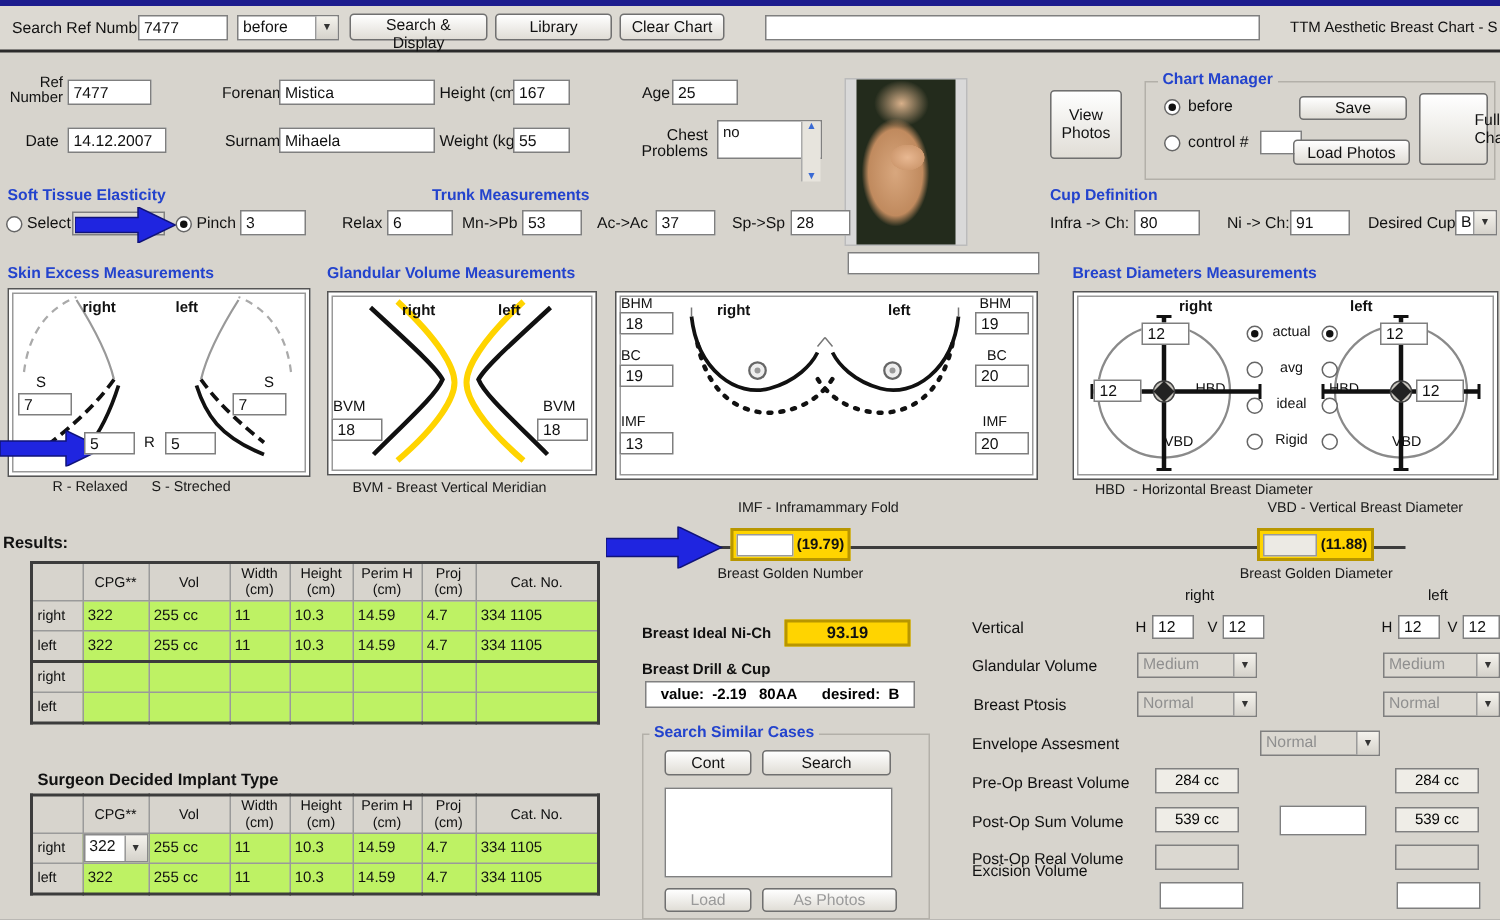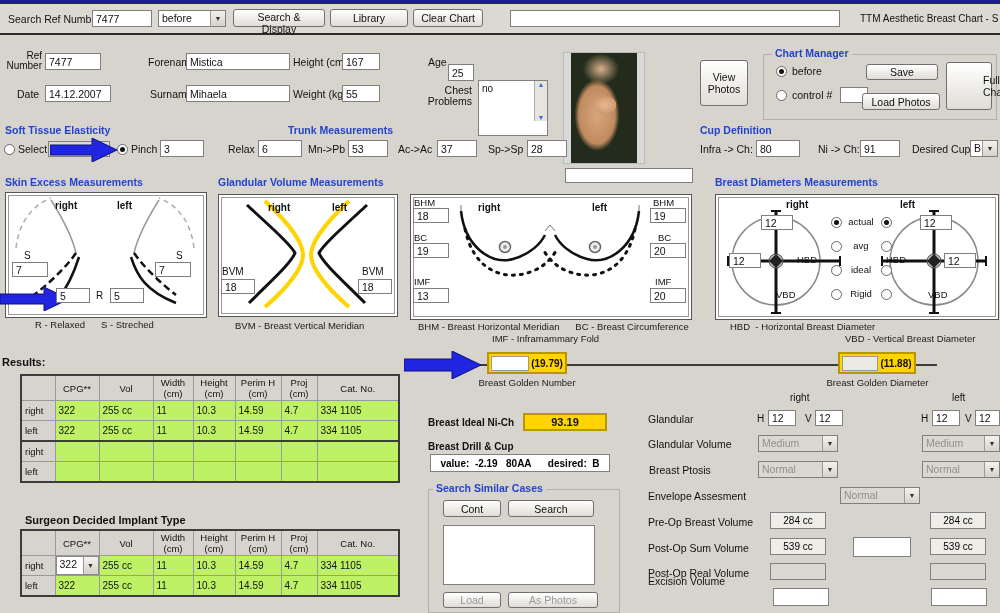--- a/index.html
+++ b/index.html
@@ -54,30 +54,30 @@
   <input class="in" style="left: 510px; top: 10px; width: 330px;" value="">
   <div class="lbl" style="left:860px;top:13px;width:138px;font-size:10px;overflow:hidden;">TTM Aesthetic Breast Chart - S</div>
 
   <div class="lbl rt" style="left:4px;top:51px;width:38px;font-size:10px;line-height:10px;">Ref Number</div>
   <input class="in" style="left: 45px; top: 53px; width: 56px;" value="7477">
   <div class="lbl" style="left:148px;top:56px;">Forename</div>
   <input class="in" style="left: 186px; top: 53px; width: 104px;" value="Mistica">
   <div class="lbl" style="left:293px;top:56px;">Height (cm)</div>
   <input class="in" style="left: 342px; top: 53px; width: 38px;" value="167">
   <div class="lbl" style="left:428px;top:56px;">Age</div>
-  <input class="in" style="left: 448px; top: 64px; width: 26px;" value="25">
+  <input class="in" style="left: 448px; top: 53px; width: 44px;" value="25">
 
   <div class="lbl" style="left:17px;top:88px;">Date</div>
   <input class="in" style="left: 45px; top: 85px; width: 66px;" value="14.12.2007">
   <div class="lbl" style="left:150px;top:88px;">Surname</div>
   <input class="in" style="left: 186px; top: 85px; width: 104px;" value="Mihaela">
   <div class="lbl" style="left:293px;top:88px;">Weight (kg)</div>
   <input class="in" style="left: 342px; top: 85px; width: 38px;" value="55">
   <div class="lbl rt" style="left:412px;top:85px;width:60px;line-height:11px;">Chest Problems</div>
-  <div class="sunk" style="left:478px;top:80px;width:70px;height:56px;">
+  <div class="sunk" style="left:478px;top:80px;width:70px;height:26px;">
     <div class="lbl" style="left:3px;top:2px;font-size:10px;">no</div>
     <div class="scrl" style="right:0;top:0;height:40px;">
       <span style="color:#3a6ad4;">▲</span>
       <span style="color:#3a6ad4;">▼</span>
     </div>
   </div>
 
   <div class="abs" style="left:563px;top:52px;width:82px;height:112px;background:#d9d9d9;border:1px solid #bbb;box-sizing:border-box;">
     <div class="abs" style="left:7px;top:0;width:66px;height:110px;background:
       radial-gradient(ellipse 16px 12px at 34px 52px, #e8b892 0%, #cf9a70 70%, rgba(0,0,0,0) 72%),
@@ -195,21 +195,20 @@
   <div class="lbl" style="left:414px;top:232px;font-size:9.5px;">BC</div>
   <input class="in" style="left: 413px; top: 243px; width: 36px; height: 15px;" value="19">
   <div class="lbl" style="left:414px;top:276px;font-size:9.5px;">IMF</div>
   <input class="in" style="left: 413px; top: 288px; width: 36px; height: 15px;" value="13">
   <div class="lbl" style="left:653px;top:197px;font-size:9.5px;">BHM</div>
   <input class="in" style="left: 650px; top: 208px; width: 36px; height: 15px;" value="19">
   <div class="lbl" style="left:658px;top:232px;font-size:9.5px;">BC</div>
   <input class="in" style="left: 650px; top: 243px; width: 36px; height: 15px;" value="20">
   <div class="lbl" style="left:655px;top:276px;font-size:9.5px;">IMF</div>
   <input class="in" style="left: 650px; top: 288px; width: 36px; height: 15px;" value="20">
-  <div class="cap" style="left:418px;top:321px;white-space:pre;">BHM - Breast Horizontal Meridian      BC - Breast Circumference</div>
   <div class="cap" style="left:492px;top:333px;">IMF - Inframammary Fold</div>
 
   <div class="blue" style="left:715px;top:176px;">Breast Diameters Measurements</div>
   <div class="panel" style="left:715px;top:194px;width:282px;height:124px;">
     <svg width="280" height="122" viewBox="0 0 280 122" style="position:absolute;left:0;top:0;">
       <circle cx="60" cy="66" r="44" fill="none" stroke="#8a8a8a" stroke-width="1.5"></circle>
       <path d="M60,16 L60,118 M12,66 L124,66" stroke="#111" stroke-width="3"></path>
       <path d="M55,16 L65,16 M55,118 L65,118 M12,61 L12,71 M124,61 L124,71" stroke="#111" stroke-width="2"></path>
       <circle cx="60" cy="66" r="7" fill="#c9c6bf" stroke="#444" stroke-width="1"></circle>
       <polygon points="60,59 67,66 60,73 53,66" fill="#222"></polygon>
@@ -389,21 +388,21 @@
   <div class="grp" style="left:428px;top:489px;width:190px;height:122px;"></div>
   <button class="btn" style="left:443px;top:500px;width:58px;height:17px;">Cont</button>
   <button class="btn" style="left:508px;top:500px;width:86px;height:17px;">Search</button>
   <div class="sunk" style="left:443px;top:525px;width:152px;height:60px;"></div>
   <button class="btn dis" style="left:443px;top:592px;width:58px;height:16px;">Load</button>
   <button class="btn dis" style="left:508px;top:592px;width:90px;height:16px;">As Photos</button>
 
   <div class="ptxt" style="left:790px;top:392px;font-weight:normal;">right</div>
   <div class="ptxt" style="left:952px;top:392px;font-weight:normal;">left</div>
 
-  <div class="lbl" style="left:648px;top:413px;">Glandular</div>
+  <div class="lbl" style="left:648px;top:413px;">Vertical</div>
   <div class="lbl" style="left:757px;top:413px;font-size:10px;">H</div>
   <input class="in" style="left: 768px; top: 410px; width: 28px; height: 16px;" value="12">
   <div class="lbl" style="left:805px;top:413px;font-size:10px;">V</div>
   <input class="in" style="left: 815px; top: 410px; width: 28px; height: 16px;" value="12">
   <div class="lbl" style="left:921px;top:413px;font-size:10px;">H</div>
   <input class="in" style="left: 932px; top: 410px; width: 28px; height: 16px;" value="12">
   <div class="lbl" style="left:965px;top:413px;font-size:10px;">V</div>
   <input class="in" style="left: 975px; top: 410px; width: 25px; height: 16px;" value="12">
 
   <div class="lbl" style="left:648px;top:438px;">Glandular Volume</div>

